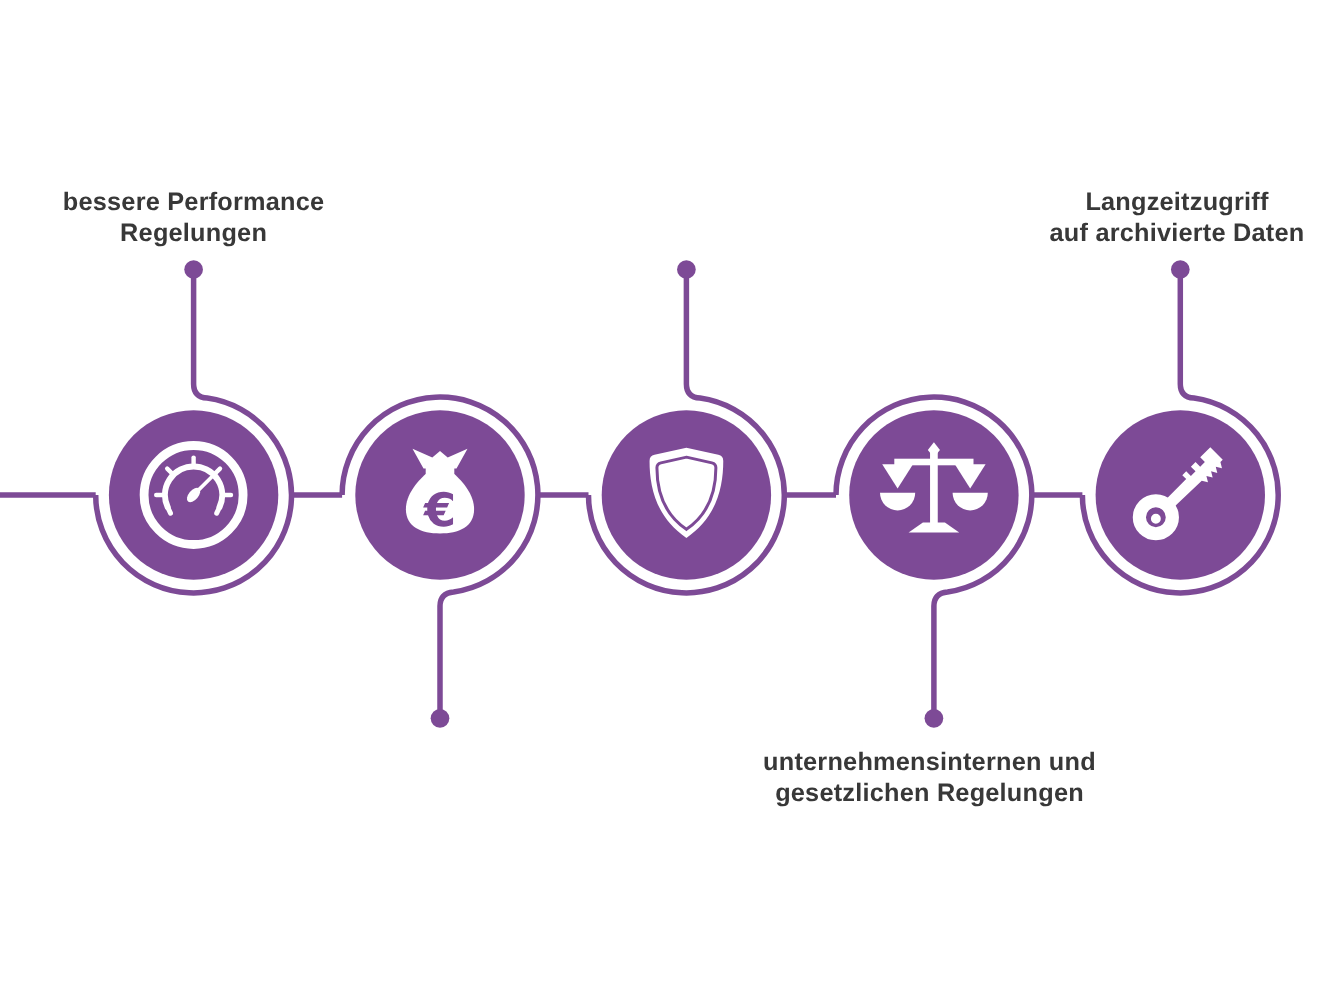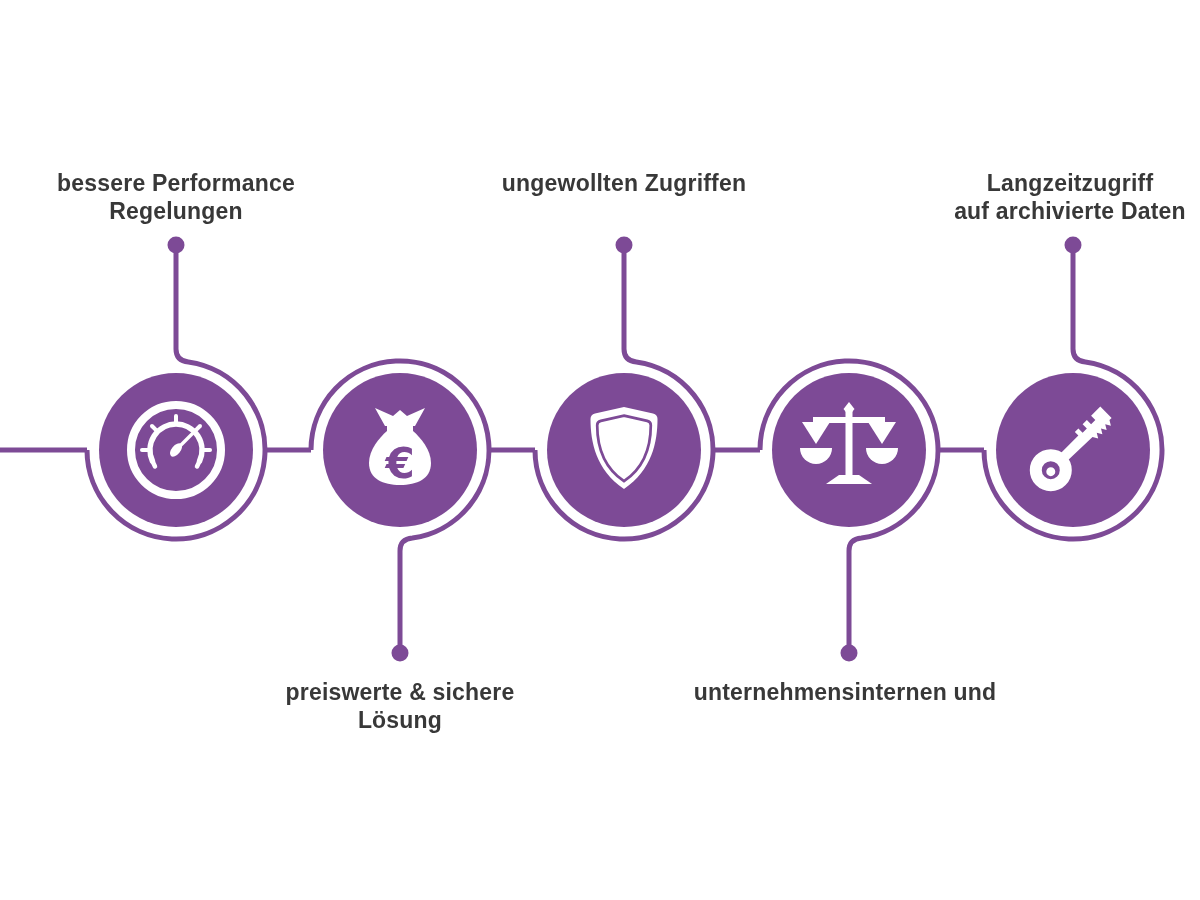--- a/index.html
+++ b/index.html
@@ -128,31 +128,27 @@
                L 47 6 L 44 11 L 41 6 L 38 11 L 35 6 L 32 11 L 29 6 L 26 11 L 23 6
                L -16 5 Z"></path>
     </g>
   </svg>
 
   <div class="node-label" style="left:16px; top:142px; width:320px;margin-top:28px;">
     <span>bessere Performance</span>
     <span>Regelungen</span>
   </div>
 
-  <div class="node-label" style="left:240px; top:679px; width:320px;">
-    <span>preiswerte &amp; sichere</span>
-    <span>Lösung</span>
-  </div>
 
   <div class="node-label" style="left:464px; top:170px; width:320px;">
-    <span>ungewollten Zugriffen</span>
   </div>
 
   <div class="node-label" style="left:675px; top:679px; width:340px;">
     <span>unternehmensinternen und</span>
+    <span>gesetzlichen Regelungen</span>
   </div>
 
   <div class="node-label" style="left:910px; top:170px; width:320px;">
     <span>Langzeitzugriff</span>
     <span>auf archivierte Daten</span>
   </div>
 
 </div>
 
 </body></html>

